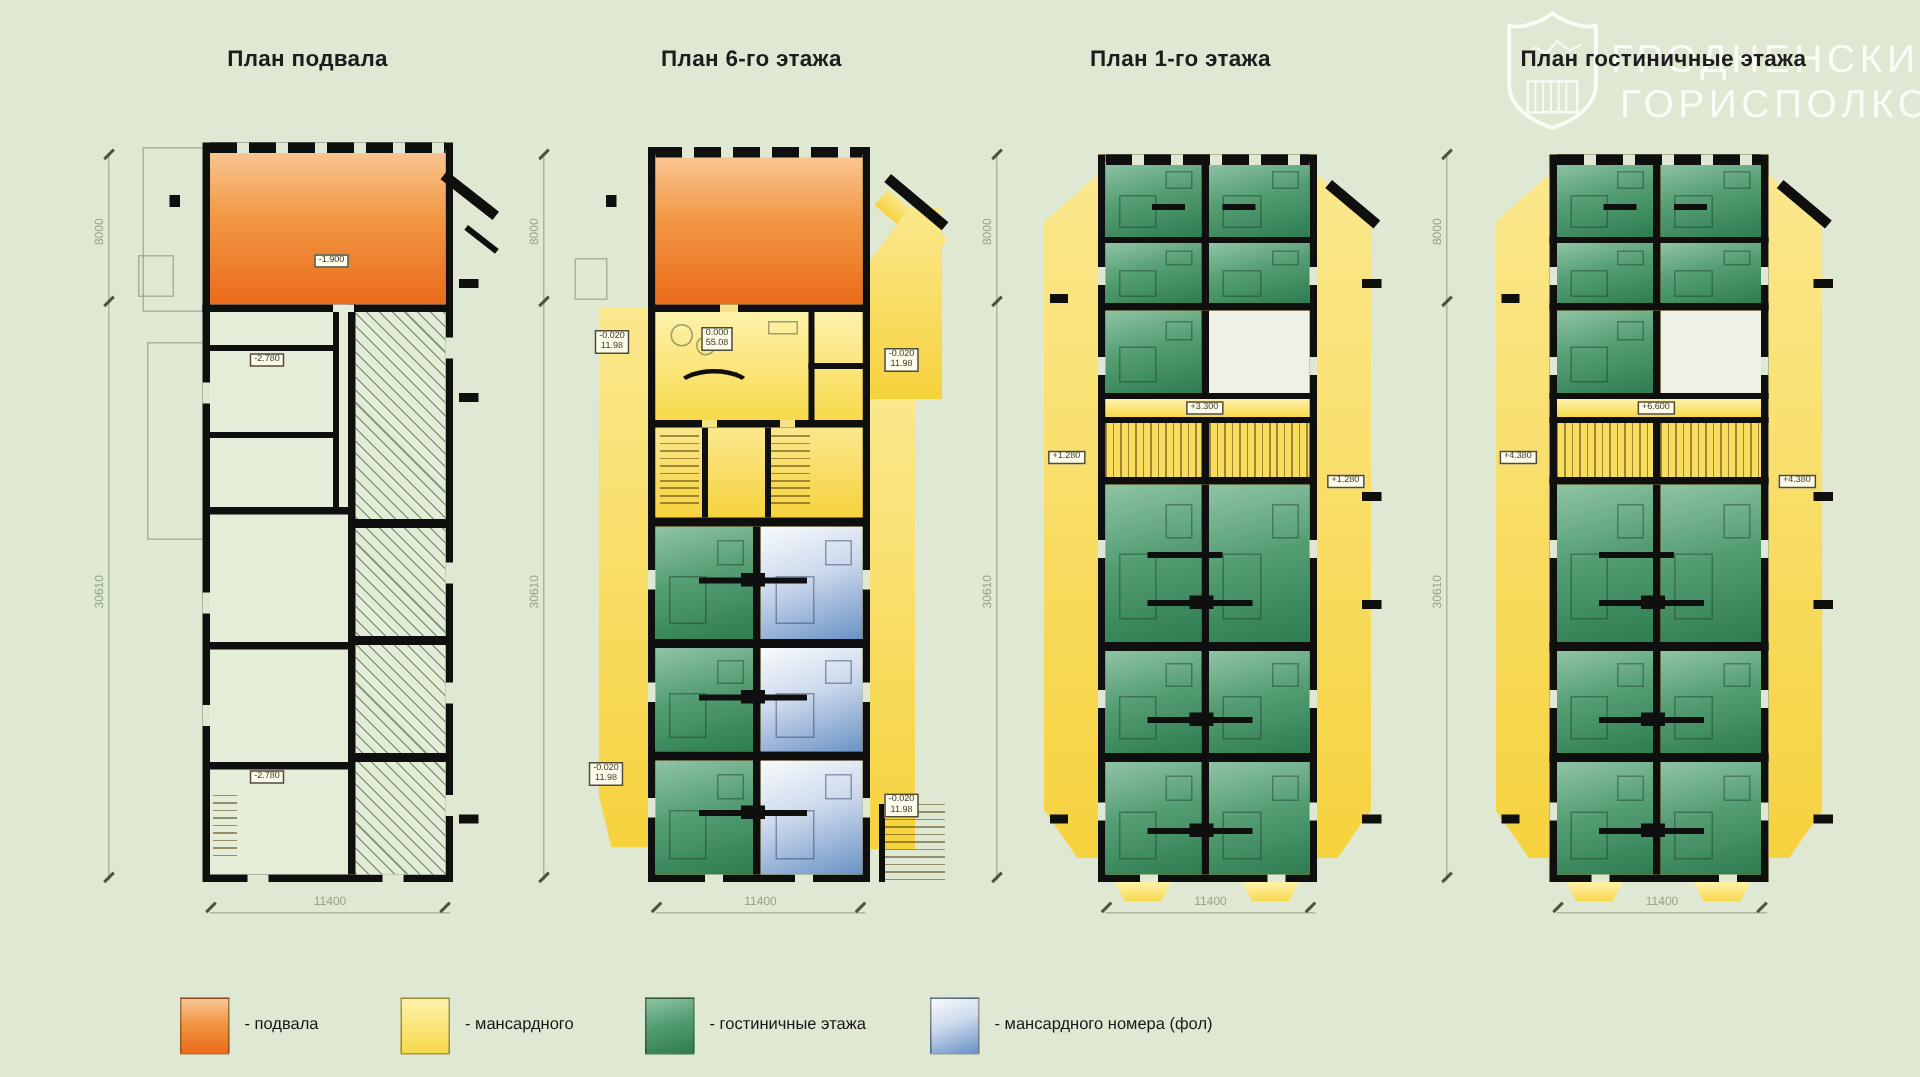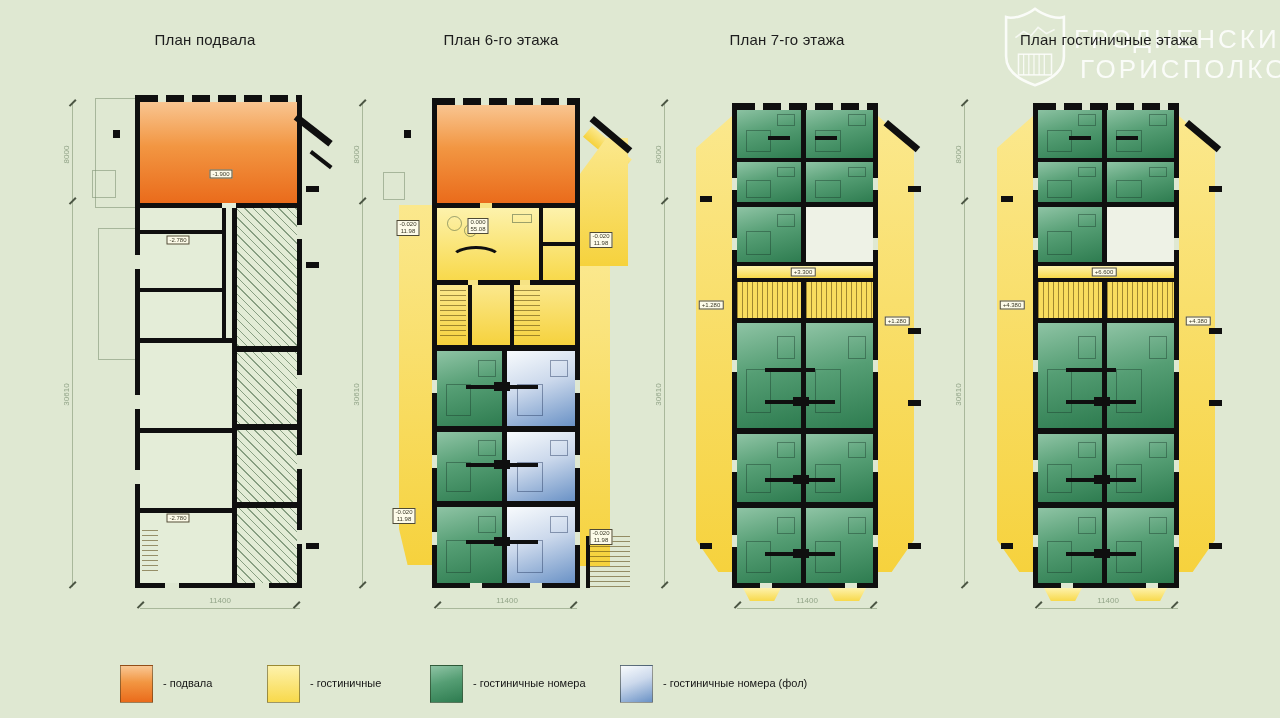--- a/index.html
+++ b/index.html
@@ -1,19 +1,19 @@
 <!DOCTYPE html>
 <html><head>
 <meta charset="utf-8">
 <style>
   html,body{margin:0;padding:0}
   .screen{position:relative;width:1280px;height:718px;background:#dfe8d2;overflow:hidden;
           font-family:"Liberation Sans",sans-serif}
   .abs,.w,.win,.room,.chip,.furn,.tick{position:absolute}
-  .title{position:absolute;top:31px;transform:translateX(-50%);font-size:15px;font-weight:400;
+  .title{position:absolute;top:31px;transform:translateX(-50%);font-size:15px;font-weight:700;
          color:#1d1d1d;white-space:nowrap;z-index:9;letter-spacing:.2px}
   .bldg{position:absolute;border:5px solid #0f0f0f;box-sizing:border-box;z-index:2}
   .w{background:#0f0f0f;z-index:4}
   .win{background:#dfe8d2;z-index:5}
   .win.in{background:#f6e385}
   .room{z-index:3}
   .or{background:linear-gradient(180deg,#f9c794 0%,#f2964273 45%,#ea6b1b 100%);
       background:linear-gradient(180deg,#f9c794 0%,#f29642 45%,#ea6b1b 100%)}
   .yl{background:linear-gradient(180deg,#fdf2ac 0%,#f8d94b 100%)}
   .yl2{background:linear-gradient(180deg,#fbe88d 0%,#f6d23d 100%)}
@@ -57,21 +57,21 @@
       <polyline points="12,30 20,24 27,28 34,20 42,26 50,22" fill="none" stroke="rgba(255,255,255,.7)" stroke-width="1.5"></polyline>
       <rect x="15" y="46" width="32" height="20" fill="none" stroke="rgba(255,255,255,.8)" stroke-width="1.5"></rect>
       <path d="M20 46 V66 M25 46 V66 M30 46 V66 M35 46 V66 M40 46 V66" stroke="rgba(255,255,255,.8)" stroke-width="1.2"></path>
     </svg>
     <div class="wm-line" style="position:absolute;left:74px;top:22px">ГРОДНЕНСКИЙ</div>
     <div class="wm-line" style="position:absolute;left:80px;top:52px">ГОРИСПОЛКОМ</div>
   </div>
 
   <div class="title" style="left:205px">План подвала</div>
   <div class="title" style="left:501px">План 6-го этажа</div>
-  <div class="title" style="left:787px">План 7-го этажа</div>
+  <div class="title" style="left:787px">План 1-го этажа</div>
   <div class="title" style="left:1109px">План гостиничные этажа</div>
 
   <div>
     <div class="dim" style="left:72px;top:103px;width:1px;height:484px"></div>
     <div class="tick" style="left:68px;top:102px"></div>
     <div class="tick" style="left:68px;top:200px"></div>
     <div class="tick" style="left:68px;top:584px"></div>
     <div class="vlab" style="left:46px;top:150px">8000</div>
     <div class="vlab" style="left:46px;top:390px">30610</div>
     <div class="dim" style="left:140px;top:608px;width:160px;height:1px"></div>
@@ -495,20 +495,20 @@
       </div>
     <div class="chip" style="left:1198px;top:321px">
         <span>+4.380</span>
       </div>
   </div>
 
   <div class="legend">
     <div class="sw or" style="left:120px;top:665px"></div>
     <div class="leglab" style="left:163px;top:677px">- подвала</div>
     <div class="sw yl" style="left:267px;top:665px"></div>
-    <div class="leglab" style="left:310px;top:677px">- гостиничные</div>
+    <div class="leglab" style="left:310px;top:677px">- мансардного</div>
     <div class="sw gr" style="left:430px;top:665px"></div>
-    <div class="leglab" style="left:473px;top:677px">- гостиничные номера</div>
+    <div class="leglab" style="left:473px;top:677px">- гостиничные этажа</div>
     <div class="sw bl" style="left:620px;top:665px"></div>
-    <div class="leglab" style="left:663px;top:677px">- гостиничные номера (фол)</div>
+    <div class="leglab" style="left:663px;top:677px">- мансардного номера (фол)</div>
   </div>
 
 </div>
 
 </body></html>

